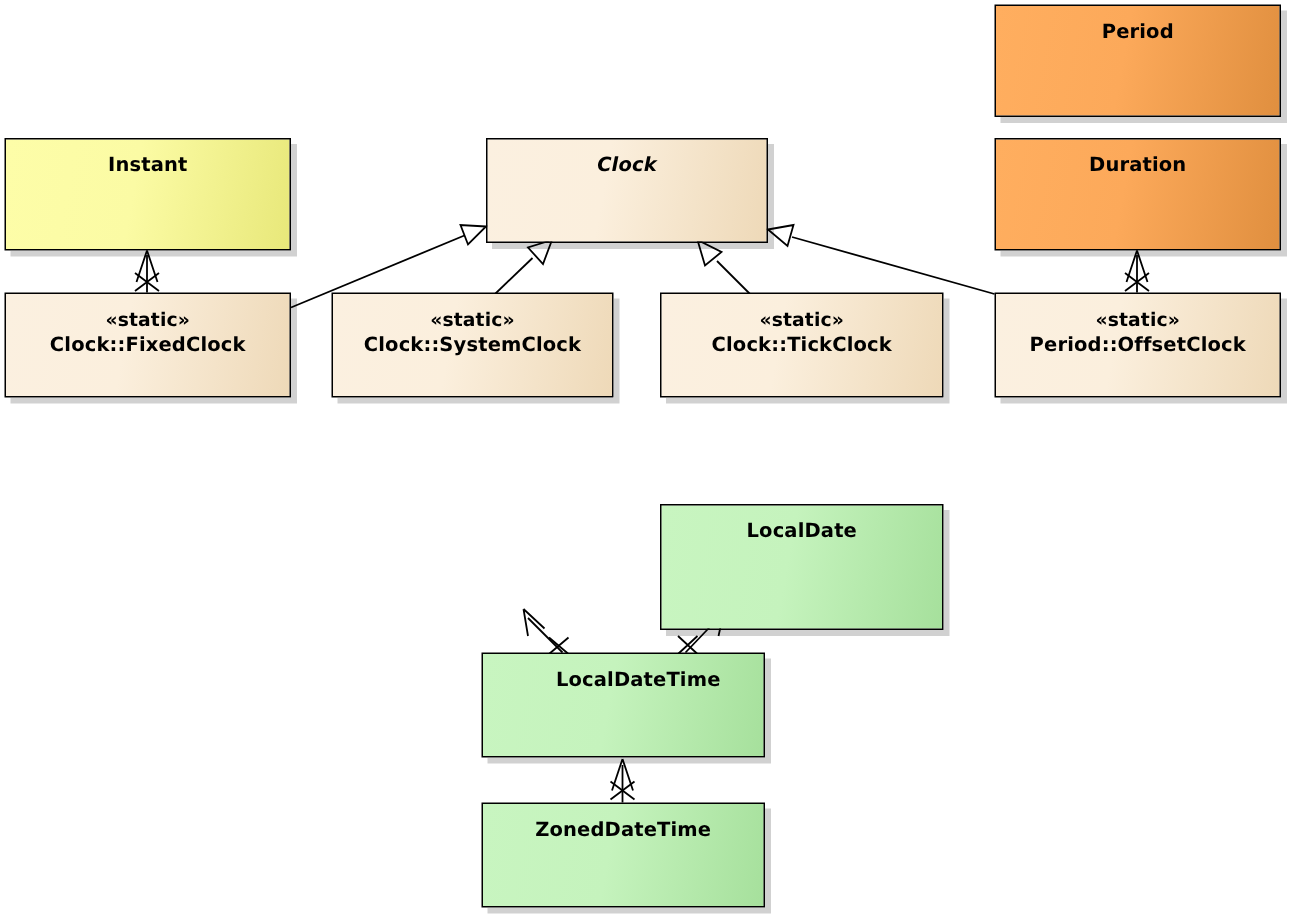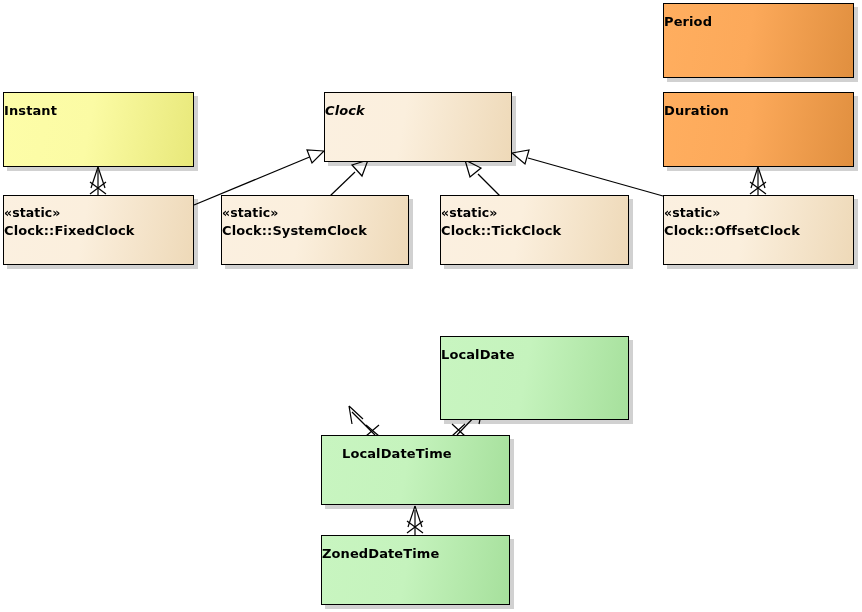--- a/index.html
+++ b/index.html
@@ -25,21 +25,21 @@
     height: 612px;
     pointer-events: none;
   }
   .uml-class {
     position: absolute;
     box-sizing: border-box;
     border: 1.5px solid #000000;
     box-shadow: 4px 4px 0 rgba(0,0,0,0.18);
     display: flex;
     flex-direction: column;
-    align-items: flex-start;
+    align-items: center;
     padding-top: 9px;
     line-height: 1.32;
     z-index: 2;
   }
   .uml-class .cls-stereotype {
     font-size: 12.5px;
     font-weight: bold;
     color: #000000;
     letter-spacing: 0.1px;
   }
@@ -156,21 +156,21 @@
     <div class="cls-name">Clock::SystemClock</div>
   </div>
 
   <div class="uml-class pal-cream" style="left:440px; top:195px; width:189px; height:70px;">
     <div class="cls-stereotype">«static»</div>
     <div class="cls-name">Clock::TickClock</div>
   </div>
 
   <div class="uml-class pal-cream" style="left:663px; top:195px; width:191px; height:70px;">
     <div class="cls-stereotype">«static»</div>
-    <div class="cls-name">Clock::OffsetClock</div>
+    <div class="cls-name">Period::OffsetClock</div>
   </div>
 
 
   <div class="uml-class pal-green" style="left:440px; top:336px; width:189px; height:84px;">
     <div class="cls-name">LocalDate</div>
   </div>
 
   <div class="uml-class pal-green" style="left:321px; top:435px; width:189px; height:70px;padding-left:20px;">
     <div class="cls-name">LocalDateTime</div>
   </div>

